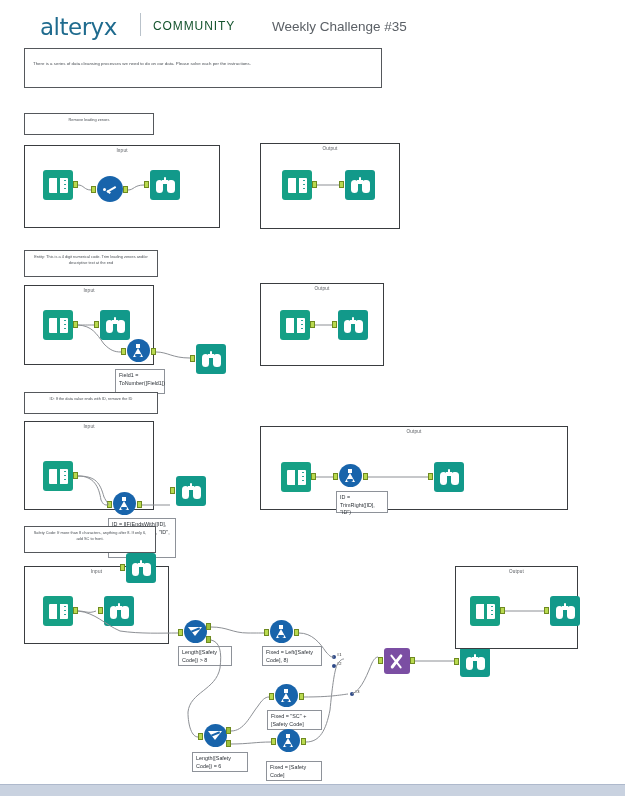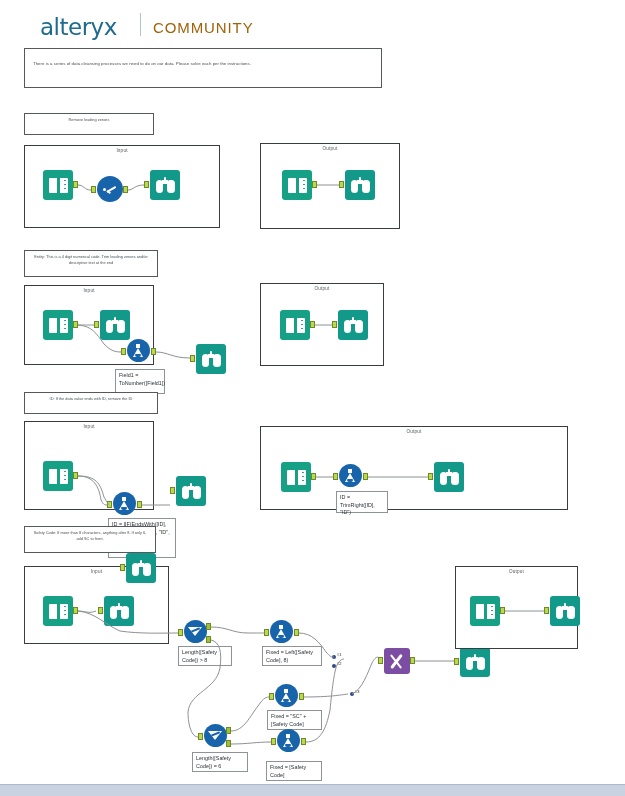--- a/index.html
+++ b/index.html
@@ -23,21 +23,21 @@
     font-size: 23px; letter-spacing: -0.5px;
     color: #1f6b8e; font-weight: 400;
     font-family: "DejaVu Sans", sans-serif;
   }
   .hdr-div {
     position: absolute; left: 124px; top: 13px;
     width: 1px; height: 23px; background: #b9c2ca;
   }
   .community {
     position: absolute; left: 137px; top: 19px;
-    font-size: 15px; color: #a16207; letter-spacing: 0.9px;
+    font-size: 12px; color: #14532d; letter-spacing: 0.9px;
   }
   .chal-title {
     position: absolute; left: 256px; top: 19px;
     font-size: 13.5px; color: #5b6066;
   }
 
   
   .note {
     position: absolute;
     border: 1px solid #55585c;
@@ -219,20 +219,21 @@
 </style>
 </head>
 <body>
 
 <div id="page">
 
   <div class="hdr">
     <div class="logo">alteryx</div>
     <div class="hdr-div"></div>
     <div class="community">COMMUNITY</div>
+    <div class="chal-title">Weekly Challenge #35</div>
   </div>
 
   <div class="note big" style="left:24px; top:48px; width:358px; height:40px;">
     <span>There is a series of data cleansing processes we need to do on our data.  Please solve each per the instructions.</span>
   </div>
 
   <div class="note" style="left:24px; top:113px; width:130px; height:22px;">
     <span>Remove leading zeroes</span>
   </div>
 

